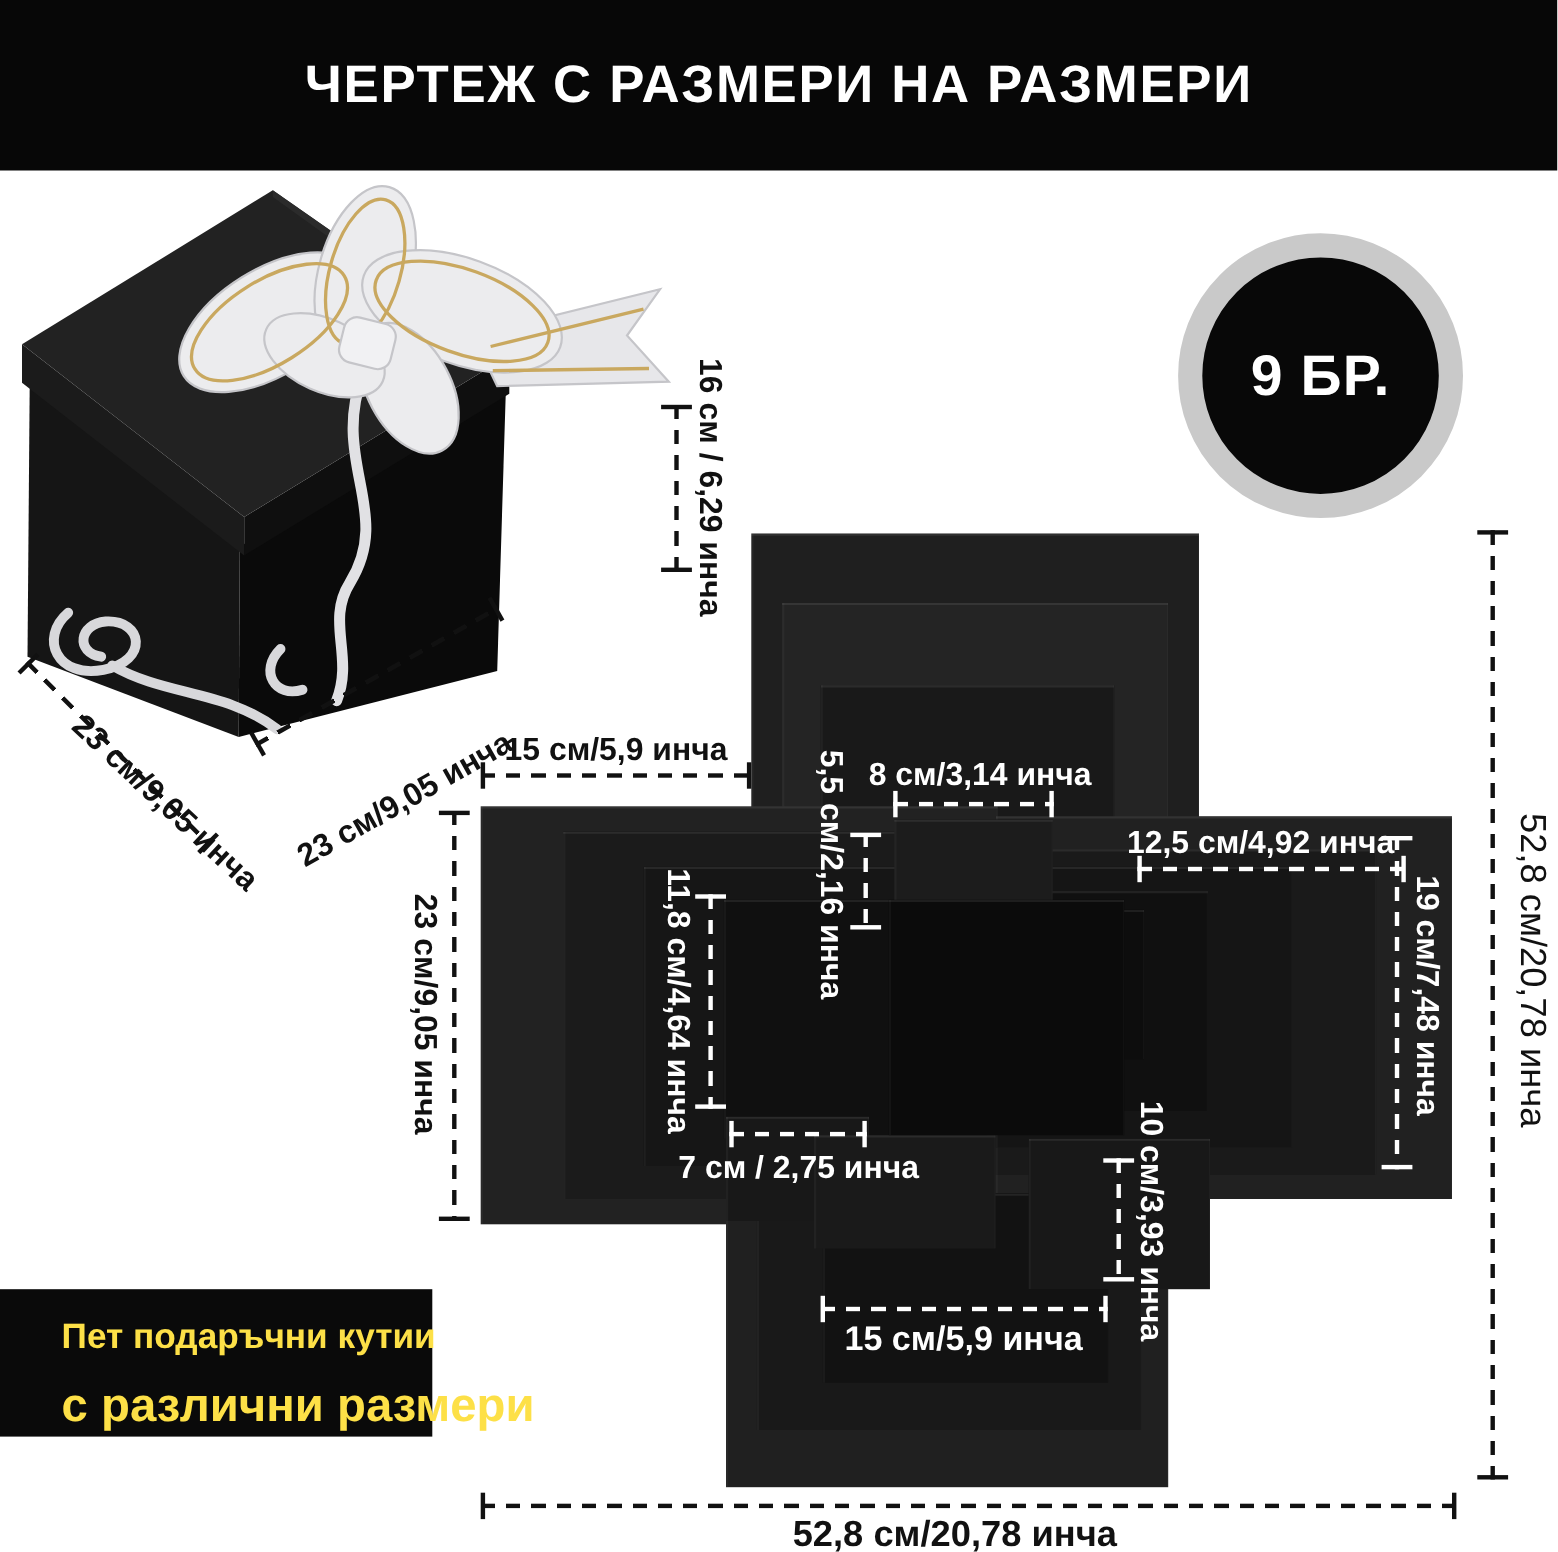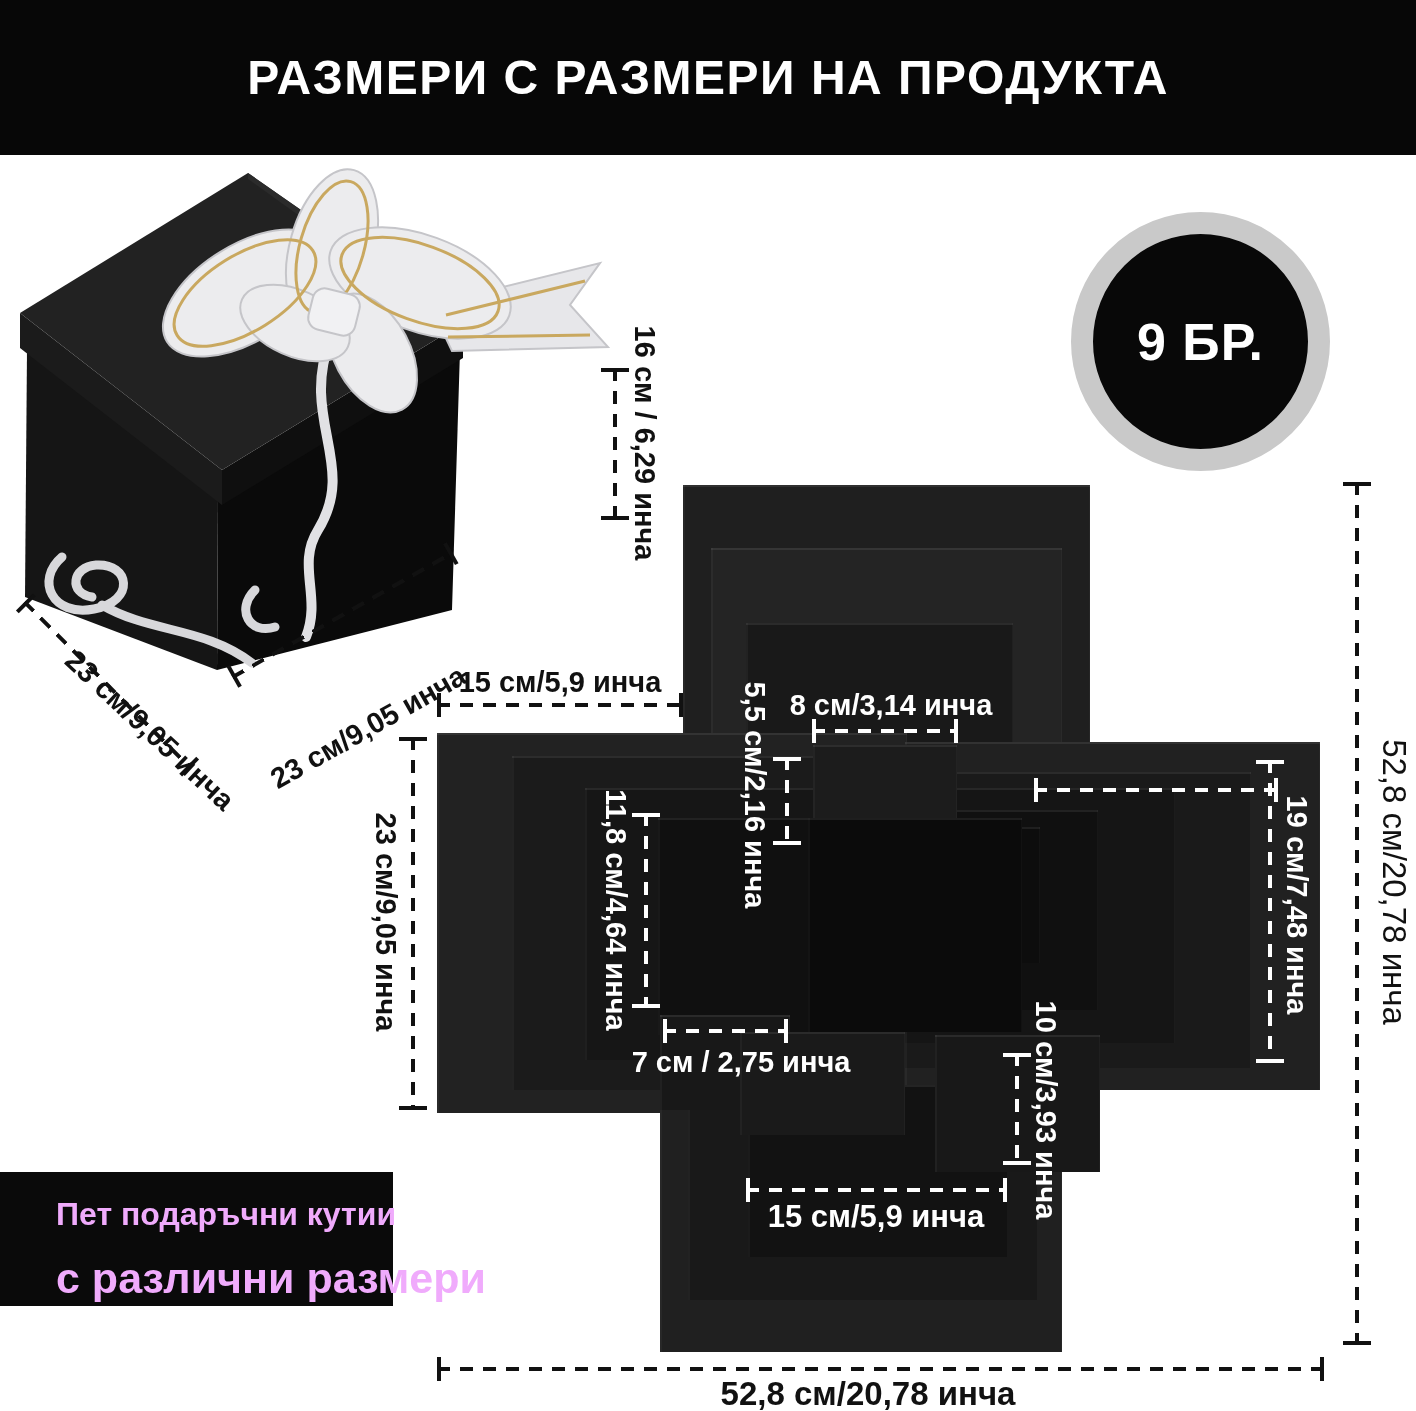--- a/index.html
+++ b/index.html
@@ -19,21 +19,21 @@
   
   .badge{
     position:absolute;left:1071px;top:212px;width:259px;height:259px;
     border-radius:50%;background:#080808;border:22px solid #c9c9c9;box-sizing:border-box;
     display:flex;align-items:center;justify-content:center;
   }
   .badge .badge-text{color:#ffffff;font-size:52px;font-weight:700;letter-spacing:1px;}
   
   .note{
     position:absolute;left:0;top:1172px;width:393px;height:134px;background:#0a0a0a;
-    color:#f0abfc;
+    color:#fde047;
   }
   .note .l1{position:absolute;left:56px;top:24px;font-size:32px;font-weight:600;white-space:nowrap;}
   .note .l2{position:absolute;left:56px;top:82px;font-size:43px;font-weight:600;white-space:nowrap;}
   
   .panel{position:absolute;box-shadow:inset 0 2px 0 rgba(255,255,255,.08),inset 2px 0 0 rgba(255,255,255,.04),inset -1px 0 0 rgba(255,255,255,.03);}
   
   .dim-h{position:absolute;height:4px;}
   .dim-v{position:absolute;width:4px;}
   .dim-h.dark{background:repeating-linear-gradient(90deg,#111 0 13px,rgba(0,0,0,0) 13px 23px);}
   .dim-v.dark{background:repeating-linear-gradient(180deg,#111 0 13px,rgba(0,0,0,0) 13px 23px);}
@@ -51,21 +51,21 @@
   .lbl.light{color:#ffffff;}
   .lbl.big{font-size:33px;line-height:34px;}
   .rot90{transform:rotate(90deg);}
 </style>
 </head>
 <body>
 
 <div id="stage">
 
   <div class="header">
-    <div class="title">РАЗМЕРИ С РАЗМЕРИ НА ПРОДУКТА</div>
+    <div class="title">ЧЕРТЕЖ С РАЗМЕРИ НА РАЗМЕРИ</div>
   </div>
 
   <svg width="660" height="560" viewBox="0 0 660 560" style="position:absolute;left:0;top:165px;">
 
     <g>
       <polygon points="27,185 218,332 217,505 25,432" fill="#151515"></polygon>
       <polygon points="218,332 460,185 452,445 217,505" fill="#0a0a0a"></polygon>
     </g>
 
     <g>
@@ -159,20 +159,21 @@
     <span class="cap l"></span>
       <span class="cap r"></span>
   </div>
 
   <div class="dim-v light" style="left:785px;top:757px;height:88px;">
     <span class="cap t"></span>
       <span class="cap b"></span>
   </div>
   <div class="lbl light rot90" style="left:631px;top:781px;width:250px;height:28px;">5,5 см/2,16 инча</div>
 
+  <div class="lbl light" style="left:986px;top:751px;width:320px;height:30px;">12,5 см/4,92 инча</div>
   <div class="dim-h light" style="left:1034px;top:788px;width:244px;">
     <span class="cap l"></span>
       <span class="cap r"></span>
   </div>
 
   <div class="dim-v light" style="left:1268px;top:760px;height:303px;">
     <span class="cap t"></span>
       <span class="cap b"></span>
   </div>
   <div class="lbl light rot90" style="left:1167px;top:890px;width:260px;height:30px;">19 см/7,48 инча</div>
@@ -186,21 +187,21 @@
   <div class="dim-v dark" style="left:411px;top:737px;height:373px;">
     <span class="cap t"></span>
       <span class="cap b"></span>
   </div>
   <div class="lbl dark rot90" style="left:246px;top:907px;width:280px;height:30px;">23 см/9,05 инча</div>
 
   <div class="dim-h light" style="left:663px;top:1029px;width:125px;">
     <span class="cap l"></span>
       <span class="cap r"></span>
   </div>
-  <div class="lbl light" style="left:611px;top:1047px;width:260px;height:30px;">7 см / 2,75 инча</div>
+  <div class="lbl light" style="left:596px;top:1047px;width:260px;height:30px;">7 см / 2,75 инча</div>
 
   <div class="dim-v light" style="left:1015px;top:1053px;height:112px;">
     <span class="cap t"></span>
       <span class="cap b"></span>
   </div>
   <div class="lbl light rot90" style="left:926px;top:1095px;width:240px;height:30px;">10 см/3,93 инча</div>
 
   <div class="dim-h light" style="left:746px;top:1188px;width:261px;">
     <span class="cap l"></span>
       <span class="cap r"></span>

